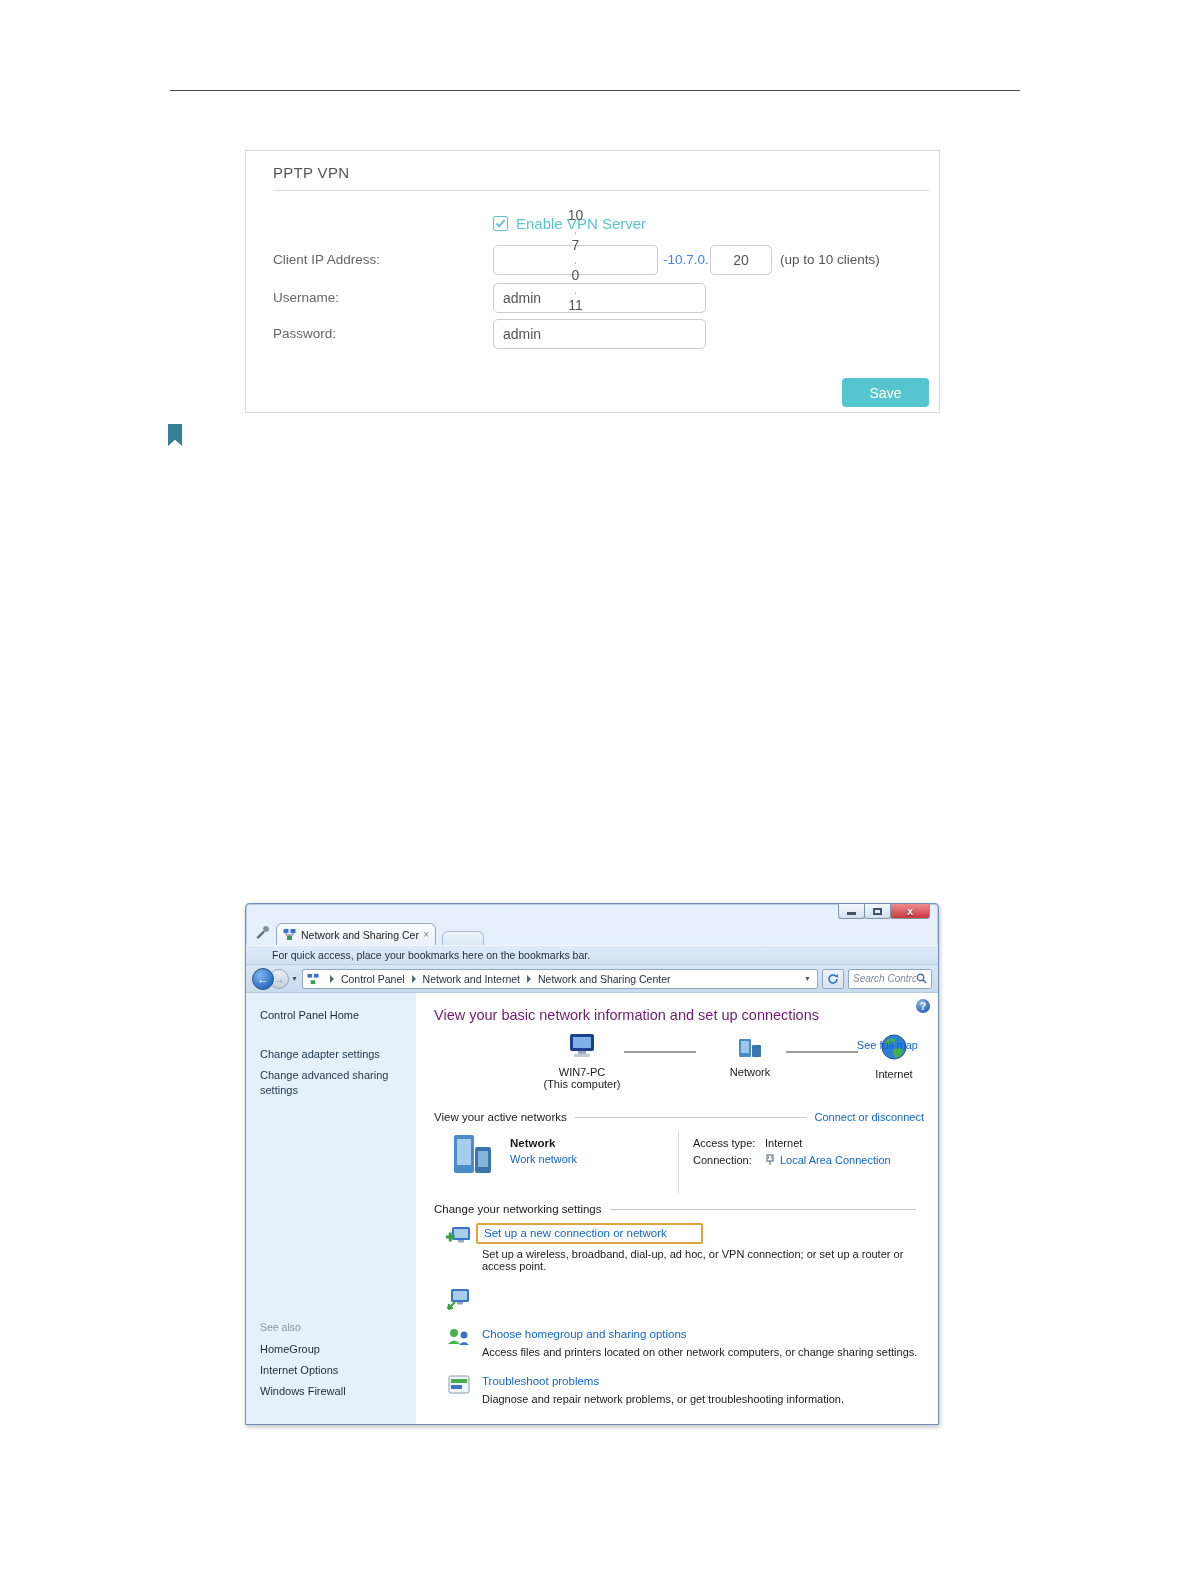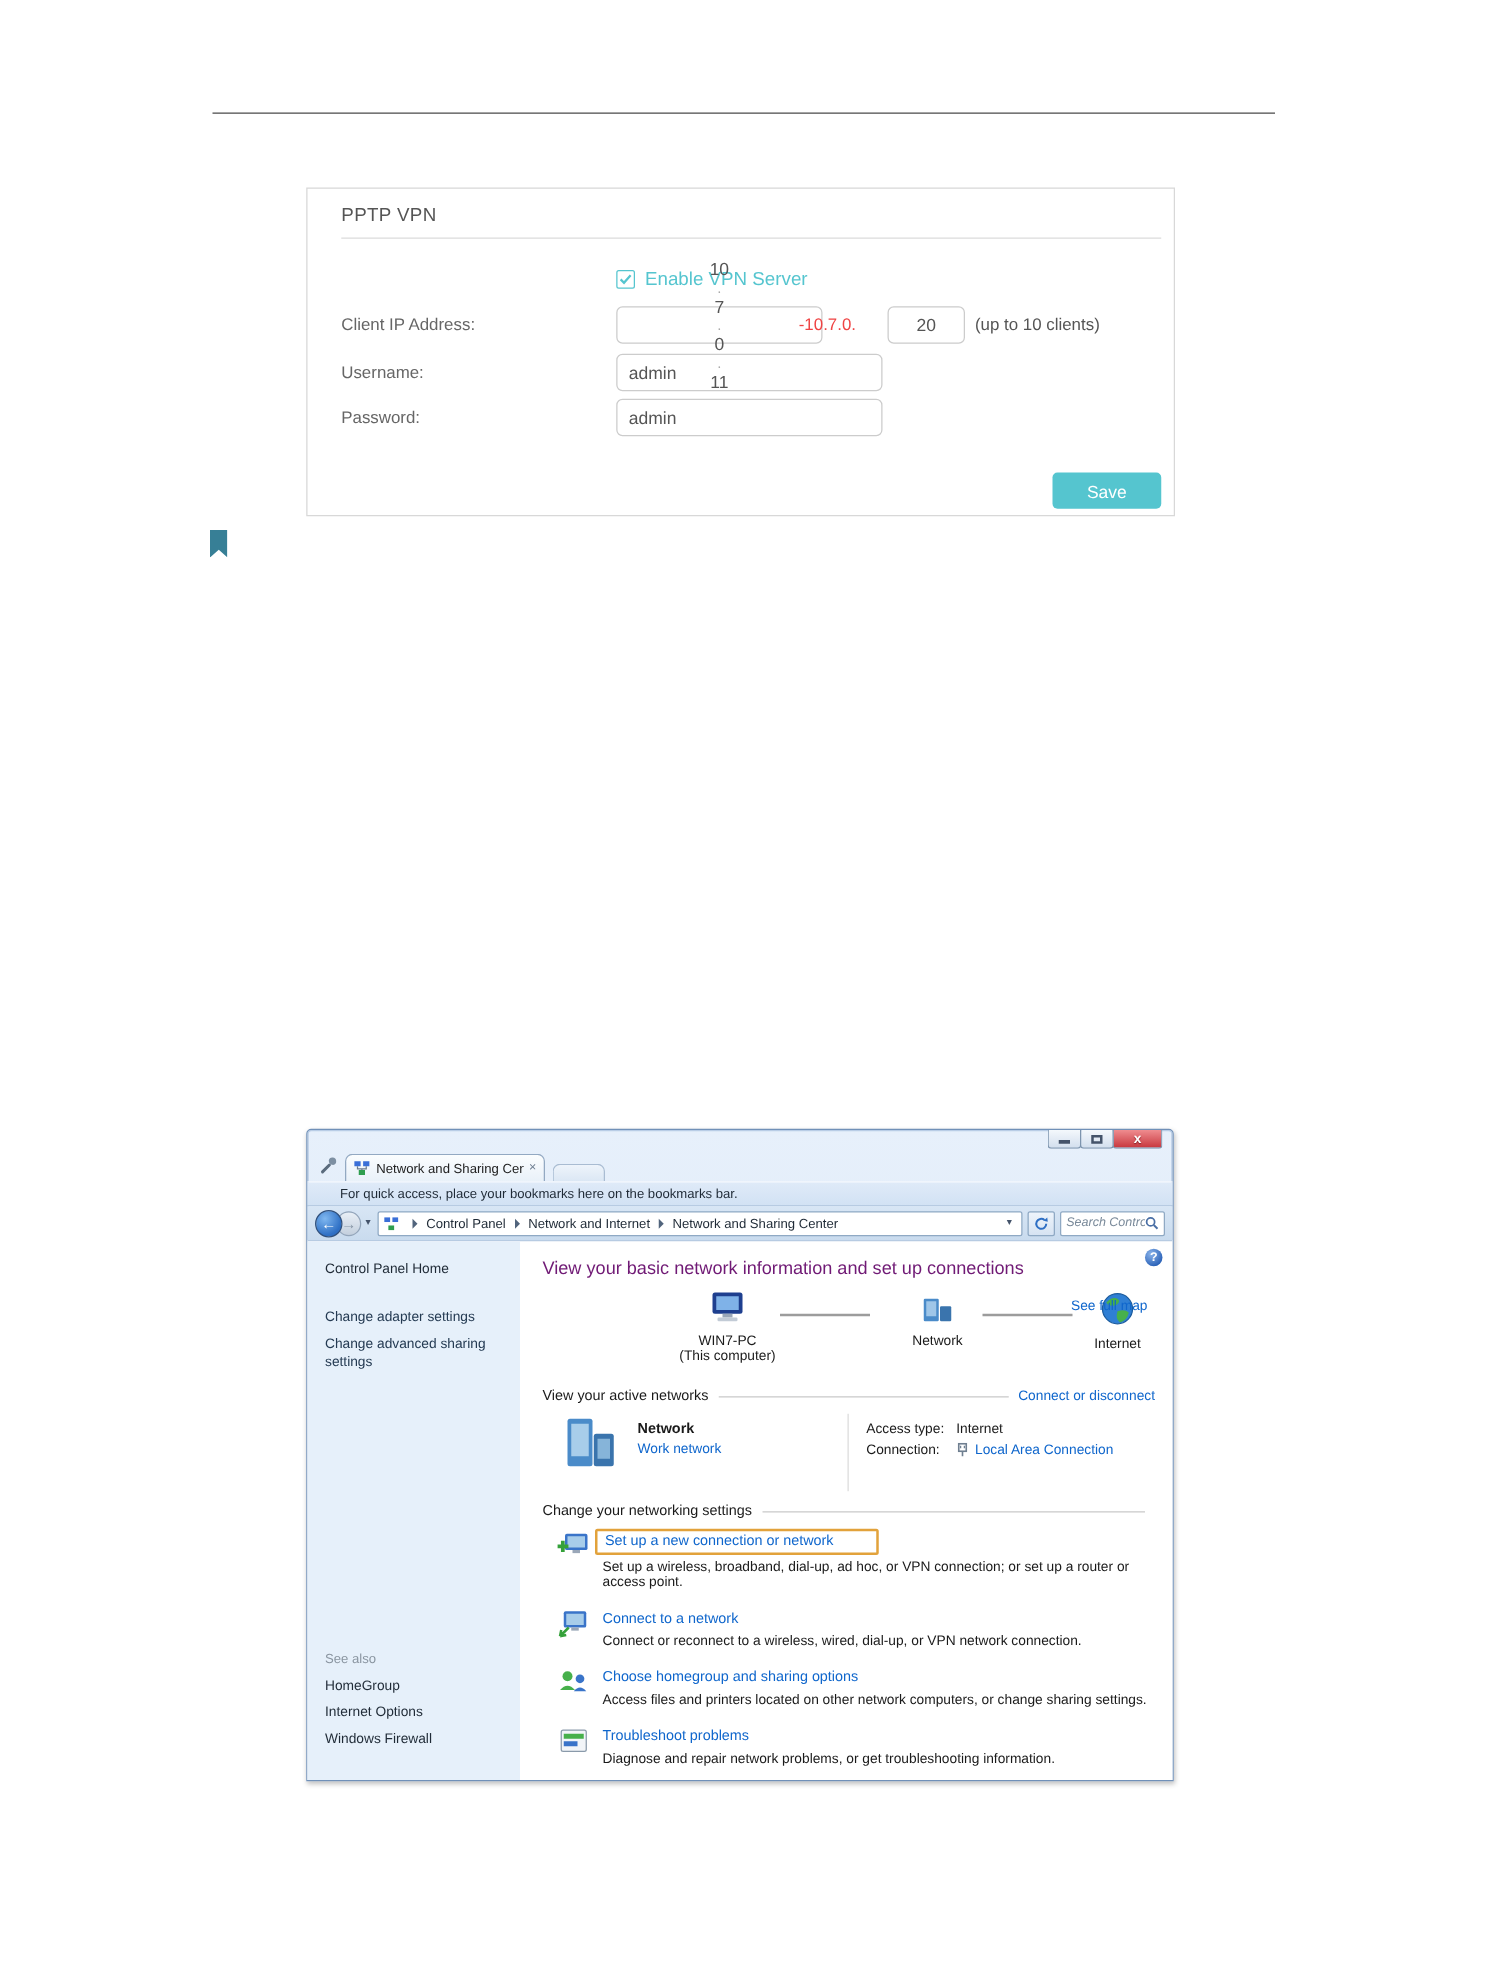--- a/index.html
+++ b/index.html
@@ -16,21 +16,21 @@
   .vpn-panel { position:absolute; left:245px; top:150px; width:695px; height:263px; background:#fff; border:1px solid #d8d8d8; }
   .vpn-title { position:absolute; left:27px; top:13px; font-size:15px; color:#555; letter-spacing:.3px; }
   .vpn-divider { position:absolute; left:27px; right:10px; top:39px; border-top:1px solid #dcdcdc; }
   .vpn-enable-row { position:absolute; left:247px; top:64px; display:flex; align-items:center; }
   .vpn-checkbox { width:15px; height:15px; border:1px solid #55c5cf; border-radius:2px; display:inline-flex; align-items:center; justify-content:center; background:#fff; }
   .vpn-enable-label { margin-left:8px; font-size:15px; color:#55c5cf; }
   .vpn-row-label { position:absolute; left:27px; font-size:13.5px; color:#666; }
   .ip-box { position:absolute; left:247px; width:165px; height:30px; border:1px solid #ccc; border-radius:5px;
     display:flex; align-items:center; justify-content:center; font-size:14px; color:#555; }
   .ip-sep { color:#aaa; margin:0 6px; font-size:12px; }
-  .ip-suffix { position:absolute; left:393px; font-size:13.5px; color:#ef4444; }
+  .ip-suffix { position:absolute; left:417px; font-size:13.5px; color:#3b82f6; }
   .ip-end-box { position:absolute; left:464px; width:62px; height:30px; border:1px solid #ccc; border-radius:5px;
     display:flex; align-items:center; justify-content:center; font-size:14px; color:#555; }
   .clients-hint { position:absolute; left:534px; font-size:13.5px; color:#555; }
   .vpn-input { position:absolute; left:247px; width:213px; height:30px; border:1px solid #ccc; border-radius:5px;
     display:flex; align-items:center; padding-left:9px; font-size:14px; color:#555; }
   .save-btn { position:absolute; right:10px; top:227px; width:87px; height:29px; background:#55c5cf; border:none; border-radius:4px;
     color:#fff; font-size:14px; display:flex; align-items:center; justify-content:center; cursor:pointer; }
 
   
   .win { position:absolute; left:245px; top:903px; width:694px; height:522px;
@@ -352,24 +352,20 @@
           </div>
         </div>
 
         <div class="task">
           <svg class="task-icon" viewBox="0 0 26 24">
             <rect x="5" y="2" width="18" height="13" rx="1.5" fill="#3a74c9"></rect>
             <rect x="7" y="4" width="14" height="9" fill="#a8cdea"></rect>
             <rect x="11" y="15" width="6" height="2.5" fill="#9aa7b8"></rect>
             <path d="M2 22 l7-7 M2 22 l1-5 M2 22 l5-1" stroke="#35a13a" stroke-width="2" fill="none"></path>
           </svg>
-          <div>
-            <span class="task-title">Connect to a network</span>
-            <div class="task-desc">Connect or reconnect to a wireless, wired, dial-up, or VPN network connection.</div>
-          </div>
         </div>
 
         <div class="task">
           <svg class="task-icon" viewBox="0 0 26 24">
             <circle cx="8" cy="7" r="4" fill="#47b04b"></circle>
             <path d="M2 18 q6-7 12 0 z" fill="#47b04b"></path>
             <circle cx="18" cy="9" r="3.5" fill="#3a74c9"></circle>
             <path d="M13 19 q5-6 10 0 z" fill="#3a74c9"></path>
           </svg>
           <div>

